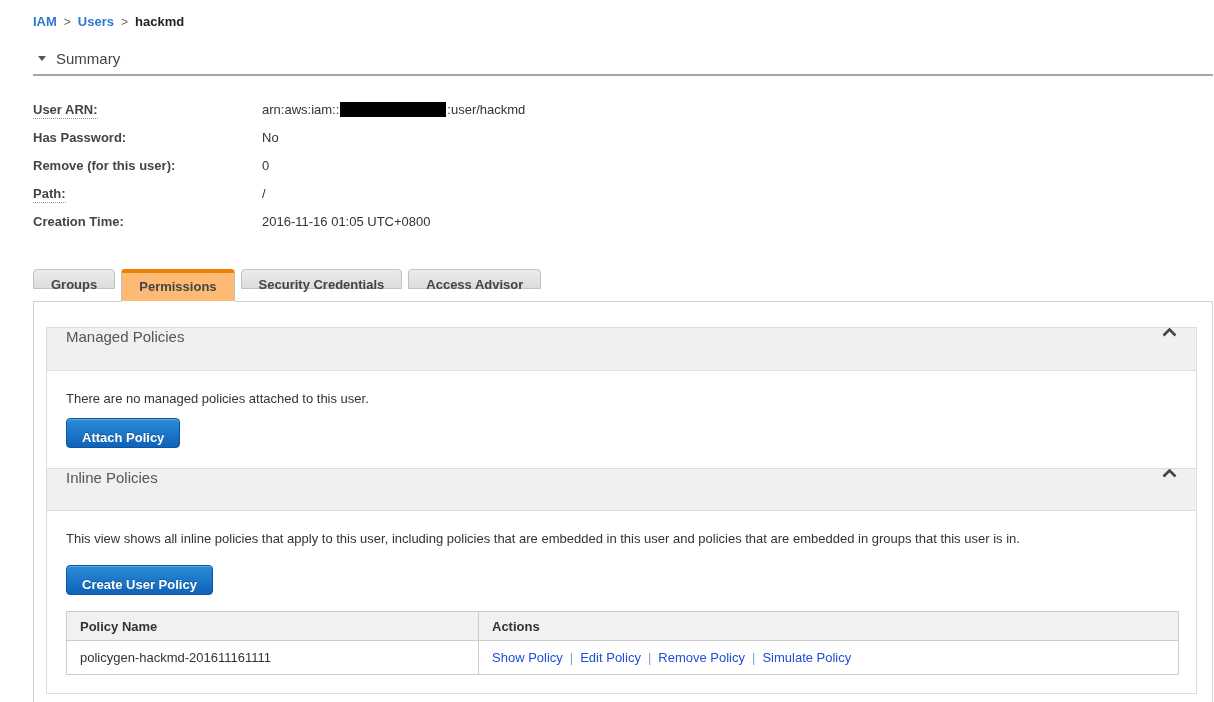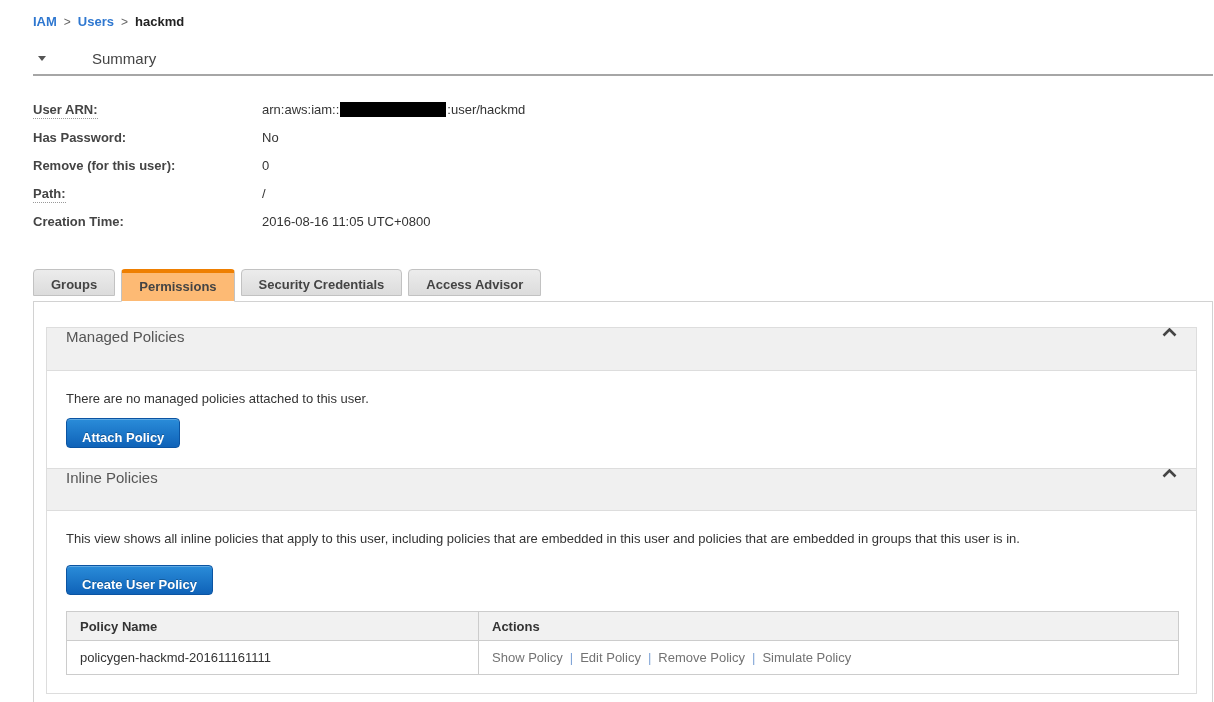--- a/index.html
+++ b/index.html
@@ -11,35 +11,35 @@
   }
   .page { padding:14px 1px 0 33px; }
 
   
   .breadcrumb { font-size:13px; color:#545b64; }
   .breadcrumb a { color:#2e77d0; text-decoration:none; cursor:pointer;font-weight:bold; }
   .breadcrumb .sep { color:#666; margin:0 7px; font-size:12px; }
   .breadcrumb .current { font-weight:bold; color:#222; }
 
   
-  .summary-head { display:flex; align-items:center; margin:21px 0 0 5px; font-size:15px; color:#444; cursor:pointer;gap:36px; }
+  .summary-head { display:flex; align-items:center; margin:21px 0 0 5px; font-size:15px; color:#444; cursor:pointer; }
   .tri-down { width:0; height:0; border-left:4.5px solid transparent; border-right:4.5px solid transparent; border-top:5.5px solid #555; margin-right:10px; }
   .summary-rule { border:none; border-top:2px solid #a6a6a6; margin:7px 0 13px 0; }
 
   
   .field-row { display:flex; align-items:flex-end; height:28px; }
   .field-label { width:229px; font-weight:bold; color:#444; }
   .field-label .tip { border-bottom:1px dotted #999; padding-bottom:1px; }
   .field-value { color:#333; }
   .redaction { display:inline-block; width:106px; height:15px; background:#000; vertical-align:text-bottom; margin:0 1px; }
 
   
   .tabs { display:flex; gap:6px; margin-top:40px; position:relative; z-index:2; }
   .tab {
-    height:27px; line-height:30px; padding:0 17px;
+    height:20px; line-height:30px; padding:0 17px;
     background:linear-gradient(#ececec,#dcdcdc);
     border:1px solid #c2c2c2; border-radius:4px 4px 0 0;
     font-weight:bold; color:#444; margin-bottom:-1px; cursor:pointer;
   }
   .tab.active {
     background:#fdba74; border-top:4px solid #ee7f01; border-bottom:1px solid #fff;
     height:33px; line-height:27px; cursor:default;
   }
 
   
@@ -70,21 +70,21 @@
     box-shadow:inset 0 1px 0 rgba(255,255,255,0.25);
   }
   .btn-gap { margin-bottom:16px; }
 
   
   .policy-table { border-collapse:collapse; width:1113px; }
   .policy-table th, .policy-table td { border:1px solid #ccc; text-align:left; padding:5px 13px; }
   .policy-table th { background:#f1f1f1; font-weight:bold; color:#333; height:29px; }
   .policy-table td { height:34px; }
   .col-name { width:412px; }
-  .action-link { color:#737373; text-decoration:none; cursor:pointer; }
+  .action-link { color:#1d4ed8; text-decoration:none; cursor:pointer; }
   .pipe { color:#7fa3d6; margin:0 7px; }
 </style>
 </head>
 <body>
 
 <div class="page">
 
   <div class="breadcrumb">
     <a>IAM</a><span class="sep">&gt;</span><a>Users</a><span class="sep">&gt;</span><span class="current">hackmd</span>
   </div>
@@ -107,21 +107,21 @@
     <div class="field-row">
       <div class="field-label">Remove (for this user):</div>
       <div class="field-value">0</div>
     </div>
     <div class="field-row">
       <div class="field-label"><span class="tip">Path:</span></div>
       <div class="field-value">/</div>
     </div>
     <div class="field-row">
       <div class="field-label">Creation Time:</div>
-      <div class="field-value">2016-08-16 11:05 UTC+0800</div>
+      <div class="field-value">2016-11-16 01:05 UTC+0800</div>
     </div>
   </div>
 
   <div class="tabs">
     <div class="tab">Groups</div>
     <div class="tab active">Permissions</div>
     <div class="tab">Security Credentials</div>
     <div class="tab">Access Advisor</div>
   </div>
 

